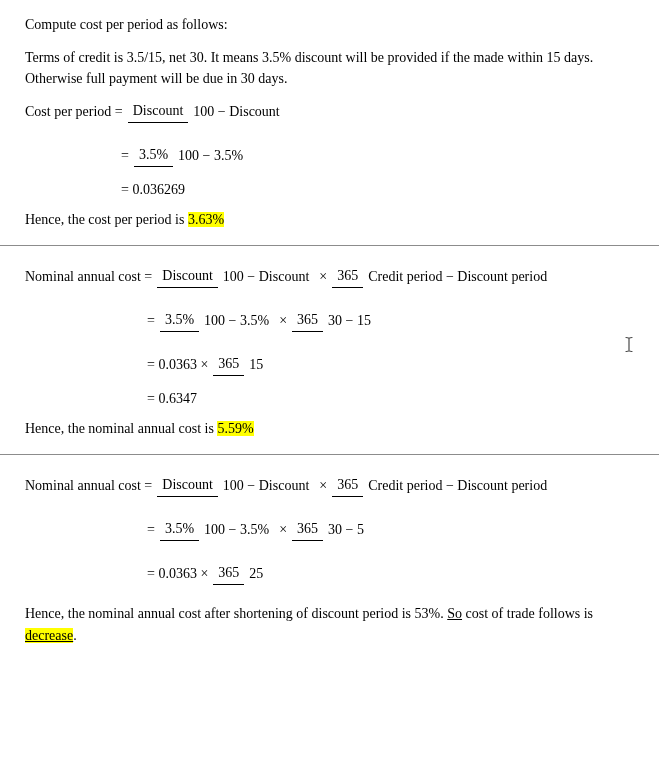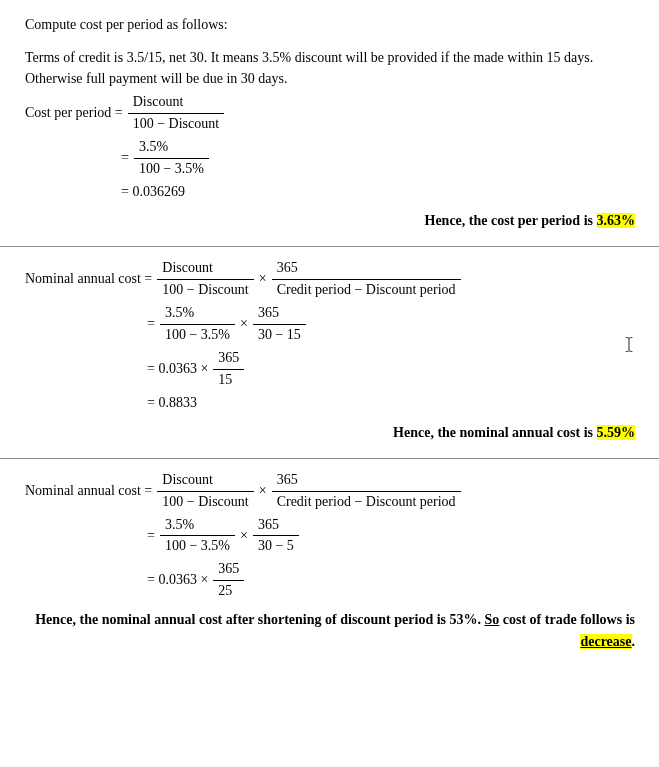--- a/index.html
+++ b/index.html
@@ -11,25 +11,25 @@
     font-size: 14px; color: #000; line-height: 1.35;
   }
   .content { padding: 16px 24px 0 25px; }
   .intro { margin-bottom: 12px; }
   .para { line-height: 21px; margin-bottom: 0; }
   .eq-row { display: flex; align-items: center; margin: 4px 0; min-height: 40px; }
   .eq-row.plain { min-height: 20px; }
   .lhs { margin-right: 5px; white-space: pre; }
   .ind1 { margin-left: 96px; }
   .ind2 { margin-left: 122px; }
-  .frac { display: inline-flex; flex-direction: column; text-align: left; }
+  .frac { display: inline-flex; text-align: left; }
   .frac .num { display: block; padding: 0 5px 1px; border-bottom: 1px solid #000; }
   .frac .den { display: block; padding: 1px 5px 0; }
   .times { margin: 0 5px; }
-  .conclusion { font-weight: bold; margin-top: 8px; line-height: 22px; text-align: right; }
+  .conclusion { font-weight: normal; margin-top: 8px; line-height: 22px; }
   .hl { background: var(--hl, #ffff00); }
   .u { text-decoration: underline; }
   hr.divider {
     border: none; border-top: 1px solid #8c8c8c;
     margin: 14px -24px 12px -25px; height: 0;
   }
   .ibeam { position: absolute; left: 624px; top: 336px; width: 10px; height: 17px; }
 </style>
 </head>
 <body>
@@ -95,21 +95,21 @@
 
     <div class="eq-row">
       <span class="lhs ind2">= 0.0363 ×</span>
       <span class="frac">
         <span class="num">365</span>
         <span class="den">15</span>
       </span>
     </div>
 
     <div class="eq-row plain">
-      <span class="lhs ind2">= 0.8833</span>
+      <span class="lhs ind2">= 0.6347</span>
     </div>
 
     <p class="conclusion"><span>Hence, the nominal annual cost is </span><span class="hl">5.59%</span></p>
   </section>
 
   <hr class="divider">
 
   <section>
 
     <div class="eq-row">

